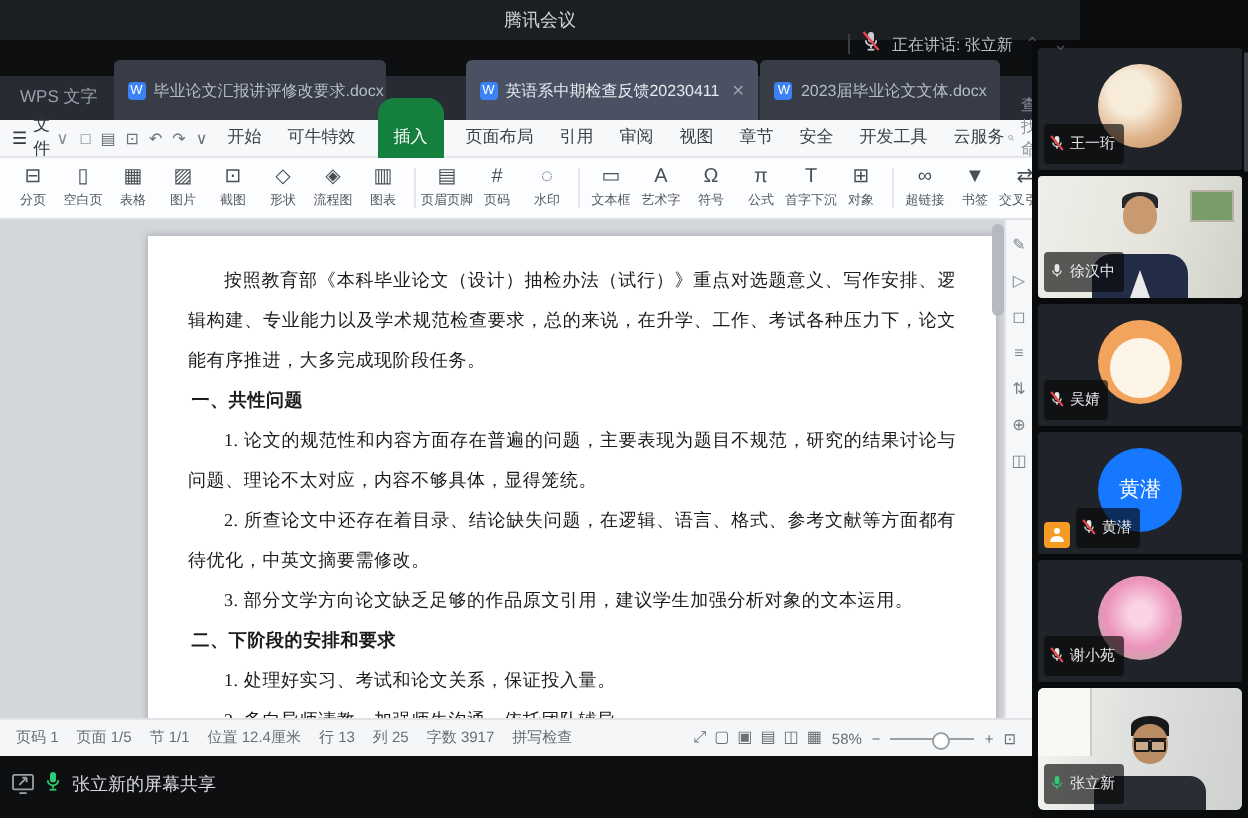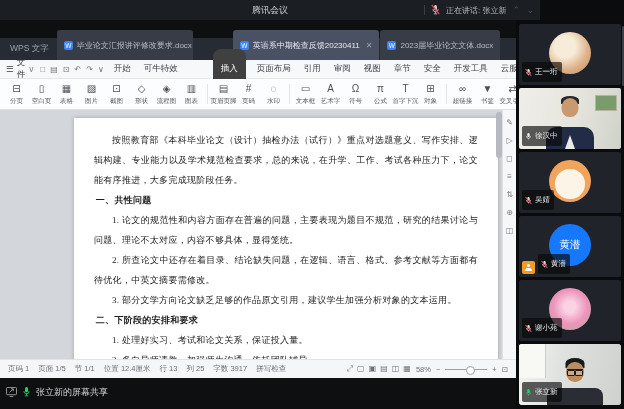--- a/index.html
+++ b/index.html
@@ -5,21 +5,21 @@
   html,body{margin:0;padding:0;}
   body{
     width:624px;height:409px;position:relative;overflow:hidden;
     background:#0b0c0e;font-family:"Liberation Sans","DejaVu Sans",sans-serif;
     -webkit-font-smoothing:antialiased;
   }
   
   .topbar{position:absolute;left:0;top:0;width:540px;height:20px;background:#1b1e22;
     display:flex;align-items:center;z-index:30;}
   .topbar-title{position:absolute;left:0;right:0;text-align:center;font-size:9px;color:#cfd2d6;}
-  .topbar-right{position:absolute;right:4px;top:0;height:20px;display:flex;align-items:center;gap:6px;}
+  .topbar-right{position:absolute;right:4px;top:12px;height:20px;display:flex;align-items:center;gap:6px;}
   .topbar-divider{width:1px;height:10px;background:#3a3e44;}
   .speaking-text{font-size:8px;color:#b9bdc4;white-space:nowrap;}
   .topbar-misc{color:#4d5157;font-size:9px;letter-spacing:2px;}
   .mic-svg{display:inline-block;}
   .mic-svg .slash{display:none;}
   .mic-muted .slash{display:block;}
   
   .share-area{position:absolute;left:0;top:20px;width:516px;height:389px;background:#0e0f11;}
   .wps{position:absolute;left:0;top:18px;width:516px;height:340px;display:flex;flex-direction:column;background:#fff;}
   
@@ -31,21 +31,21 @@
   .doc-ico{width:9px;height:9px;background:#3b82f6;border-radius:2px;color:#fff;font-size:6.5px;
     display:flex;align-items:center;justify-content:center;flex:none;}
   .tab-close{color:#9aa0ab;font-size:8px;margin-left:2px;}
   
   .menurow{height:18px;background:#f7f8fa;border-bottom:1px solid #e4e6e9;display:flex;align-items:center;
     font-size:8.5px;color:#3c4148;padding:0 6px;flex:none;}
   .filemenu{display:flex;align-items:center;gap:3px;margin-right:6px;color:#34383e;}
   .qa-icons{display:flex;gap:5px;color:#6d727a;font-size:8px;margin-right:8px;}
   .menus{display:flex;gap:9px;align-items:center;}
   .menu-item{padding:1px 2px;white-space:nowrap;}
-  .menu-item.active{background:#404040;color:#fff;border-radius:8px;padding:14px 8px;margin-left:24px;}
+  .menu-item.active{background:#15803d;color:#fff;border-radius:8px;padding:14px 8px;}
   .menurow-right{margin-left:auto;display:flex;align-items:center;gap:7px;color:#888d94;font-size:8px;}
   .searchbox{display:flex;align-items:center;gap:3px;color:#8a8f96;}
   
   .ribbon{height:30px;background:#fcfdfe;border-bottom:1px solid #e0e2e5;display:flex;align-items:center;
     padding:0 4px;flex:none;overflow:hidden;}
   .ritem{display:flex;flex-direction:column;align-items:center;justify-content:center;min-width:23px;
     padding:0 1px;line-height:1;}
   .rg{font-size:10px;color:#4a4f56;height:12px;}
   .rl{font-size:6.5px;color:#55595f;margin-top:2px;white-space:nowrap;}
   .rdiv{width:1px;height:20px;background:#e3e5e8;margin:0 3px;flex:none;}

